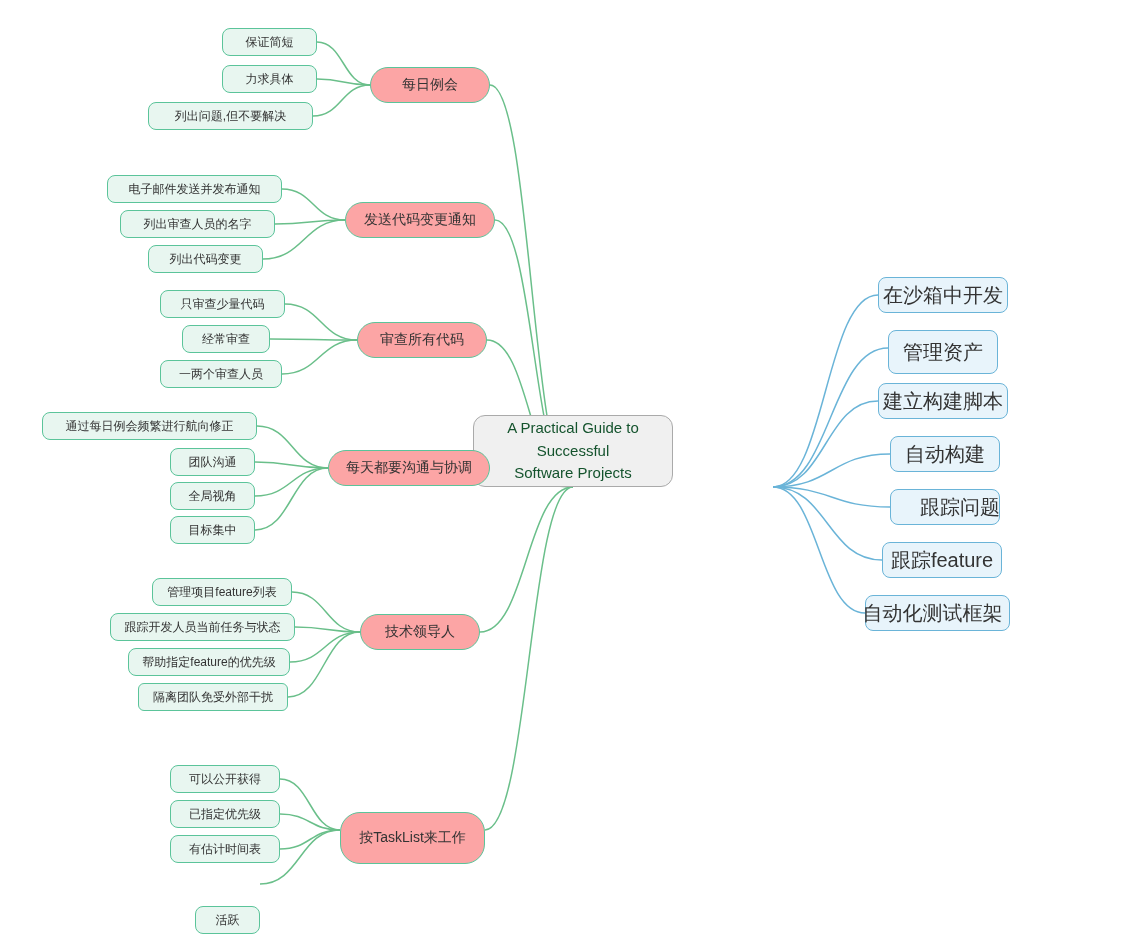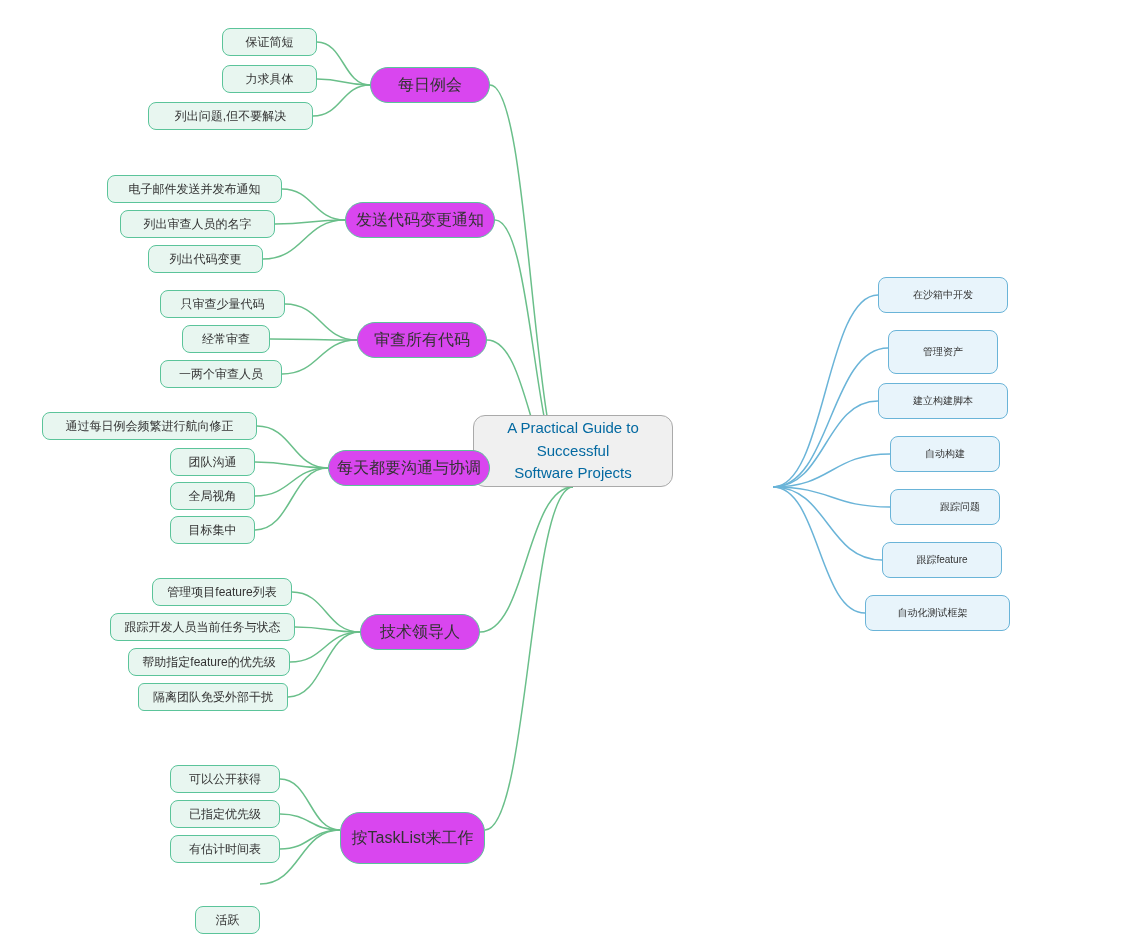--- a/index.html
+++ b/index.html
@@ -27,39 +27,39 @@
       font-size: 13px;
       color: #333;
       cursor: default;
     }
     .node-center {
       background: #f0f0f0;
       border: 1.5px solid #aaa;
       border-radius: 12px;
       font-size: 15px;
       font-weight: 500;
-      color: #0369a1;
+      color: #14532d;
       padding: 10px 16px;
       line-height: 1.5;
     }
     .node-mid-left {
-      background: #d946ef;
+      background: #fca5a5;
       border: 1.5px solid #5bc49a;
       border-radius: 20px;
       padding: 6px 18px;
-      font-size: 16px;
+      font-size: 14px;
       color: #333;
       white-space: nowrap;
     }
     .node-mid-right {
       background: #e8f4fb;
       border: 1.5px solid #6ab4d8;
       border-radius: 8px;
       padding: 6px 18px;
-      font-size: 10px;
+      font-size: 20px;
       color: #333;
       white-space: nowrap;
     }
     .node-leaf-left {
       background: #e8f6f0;
       border: 1.5px solid #5bc49a;
       border-radius: 8px;
       padding: 4px 16px;
       font-size: 12px;
       color: #333;

